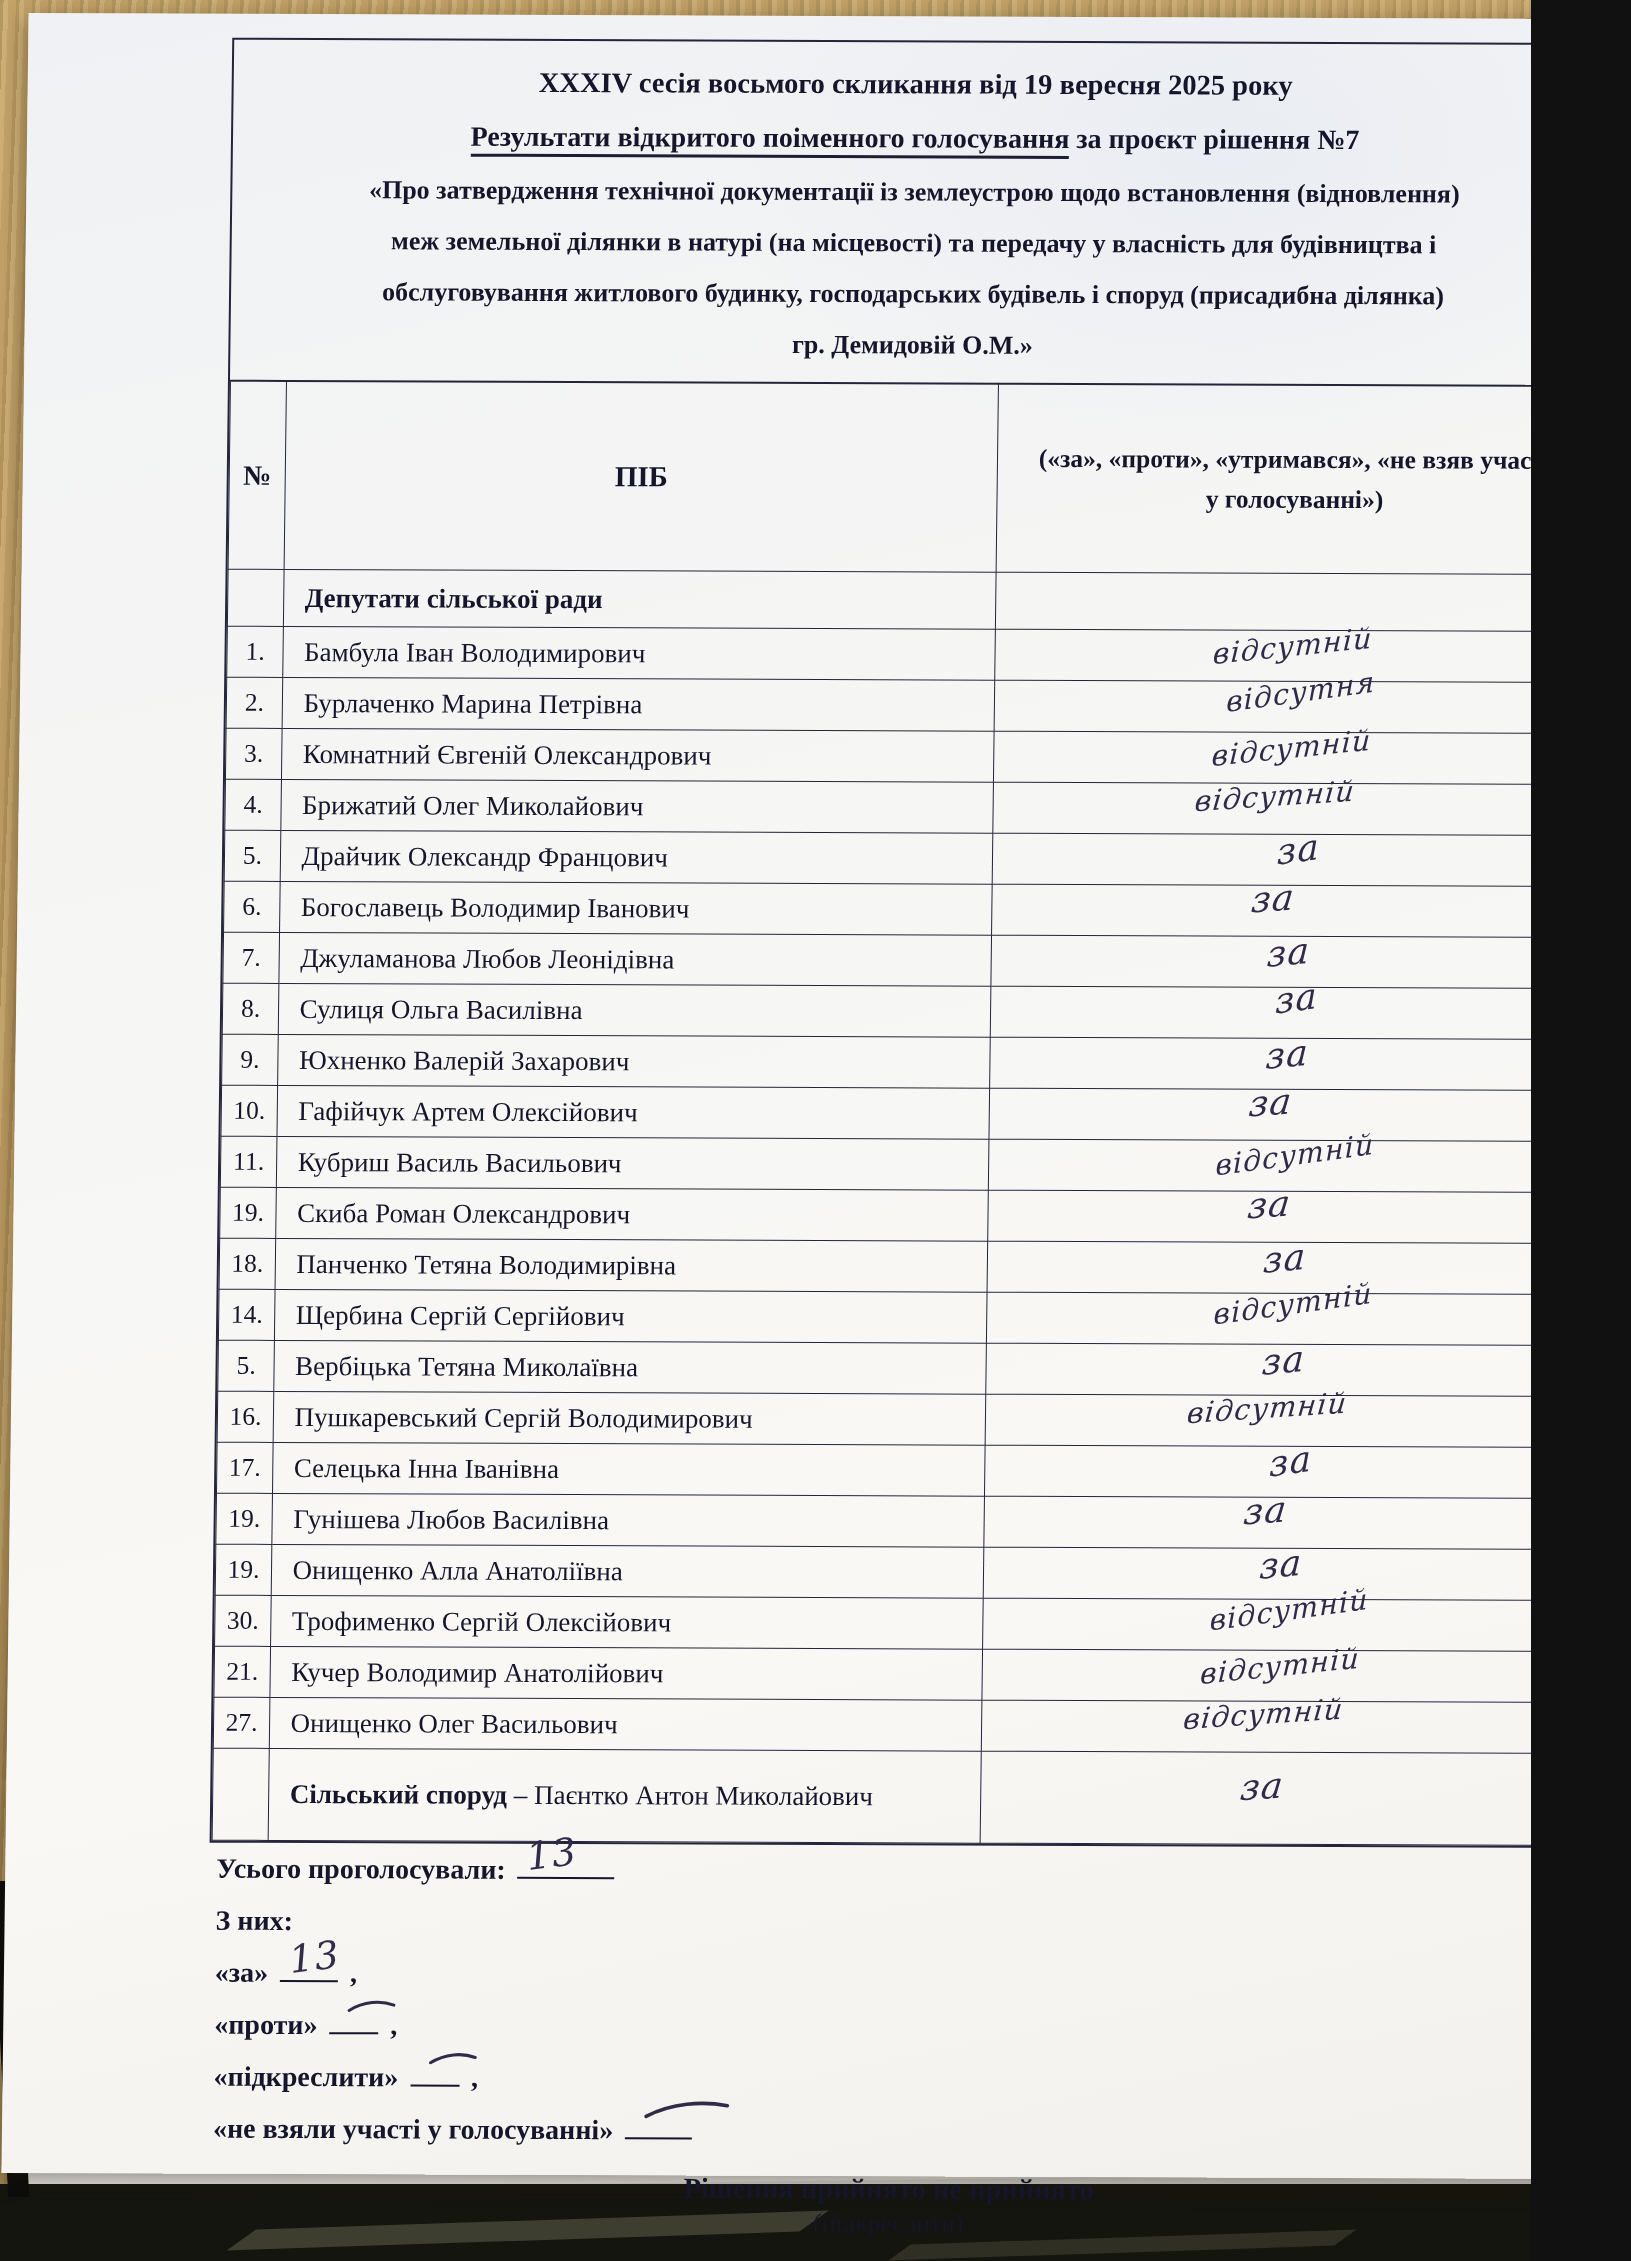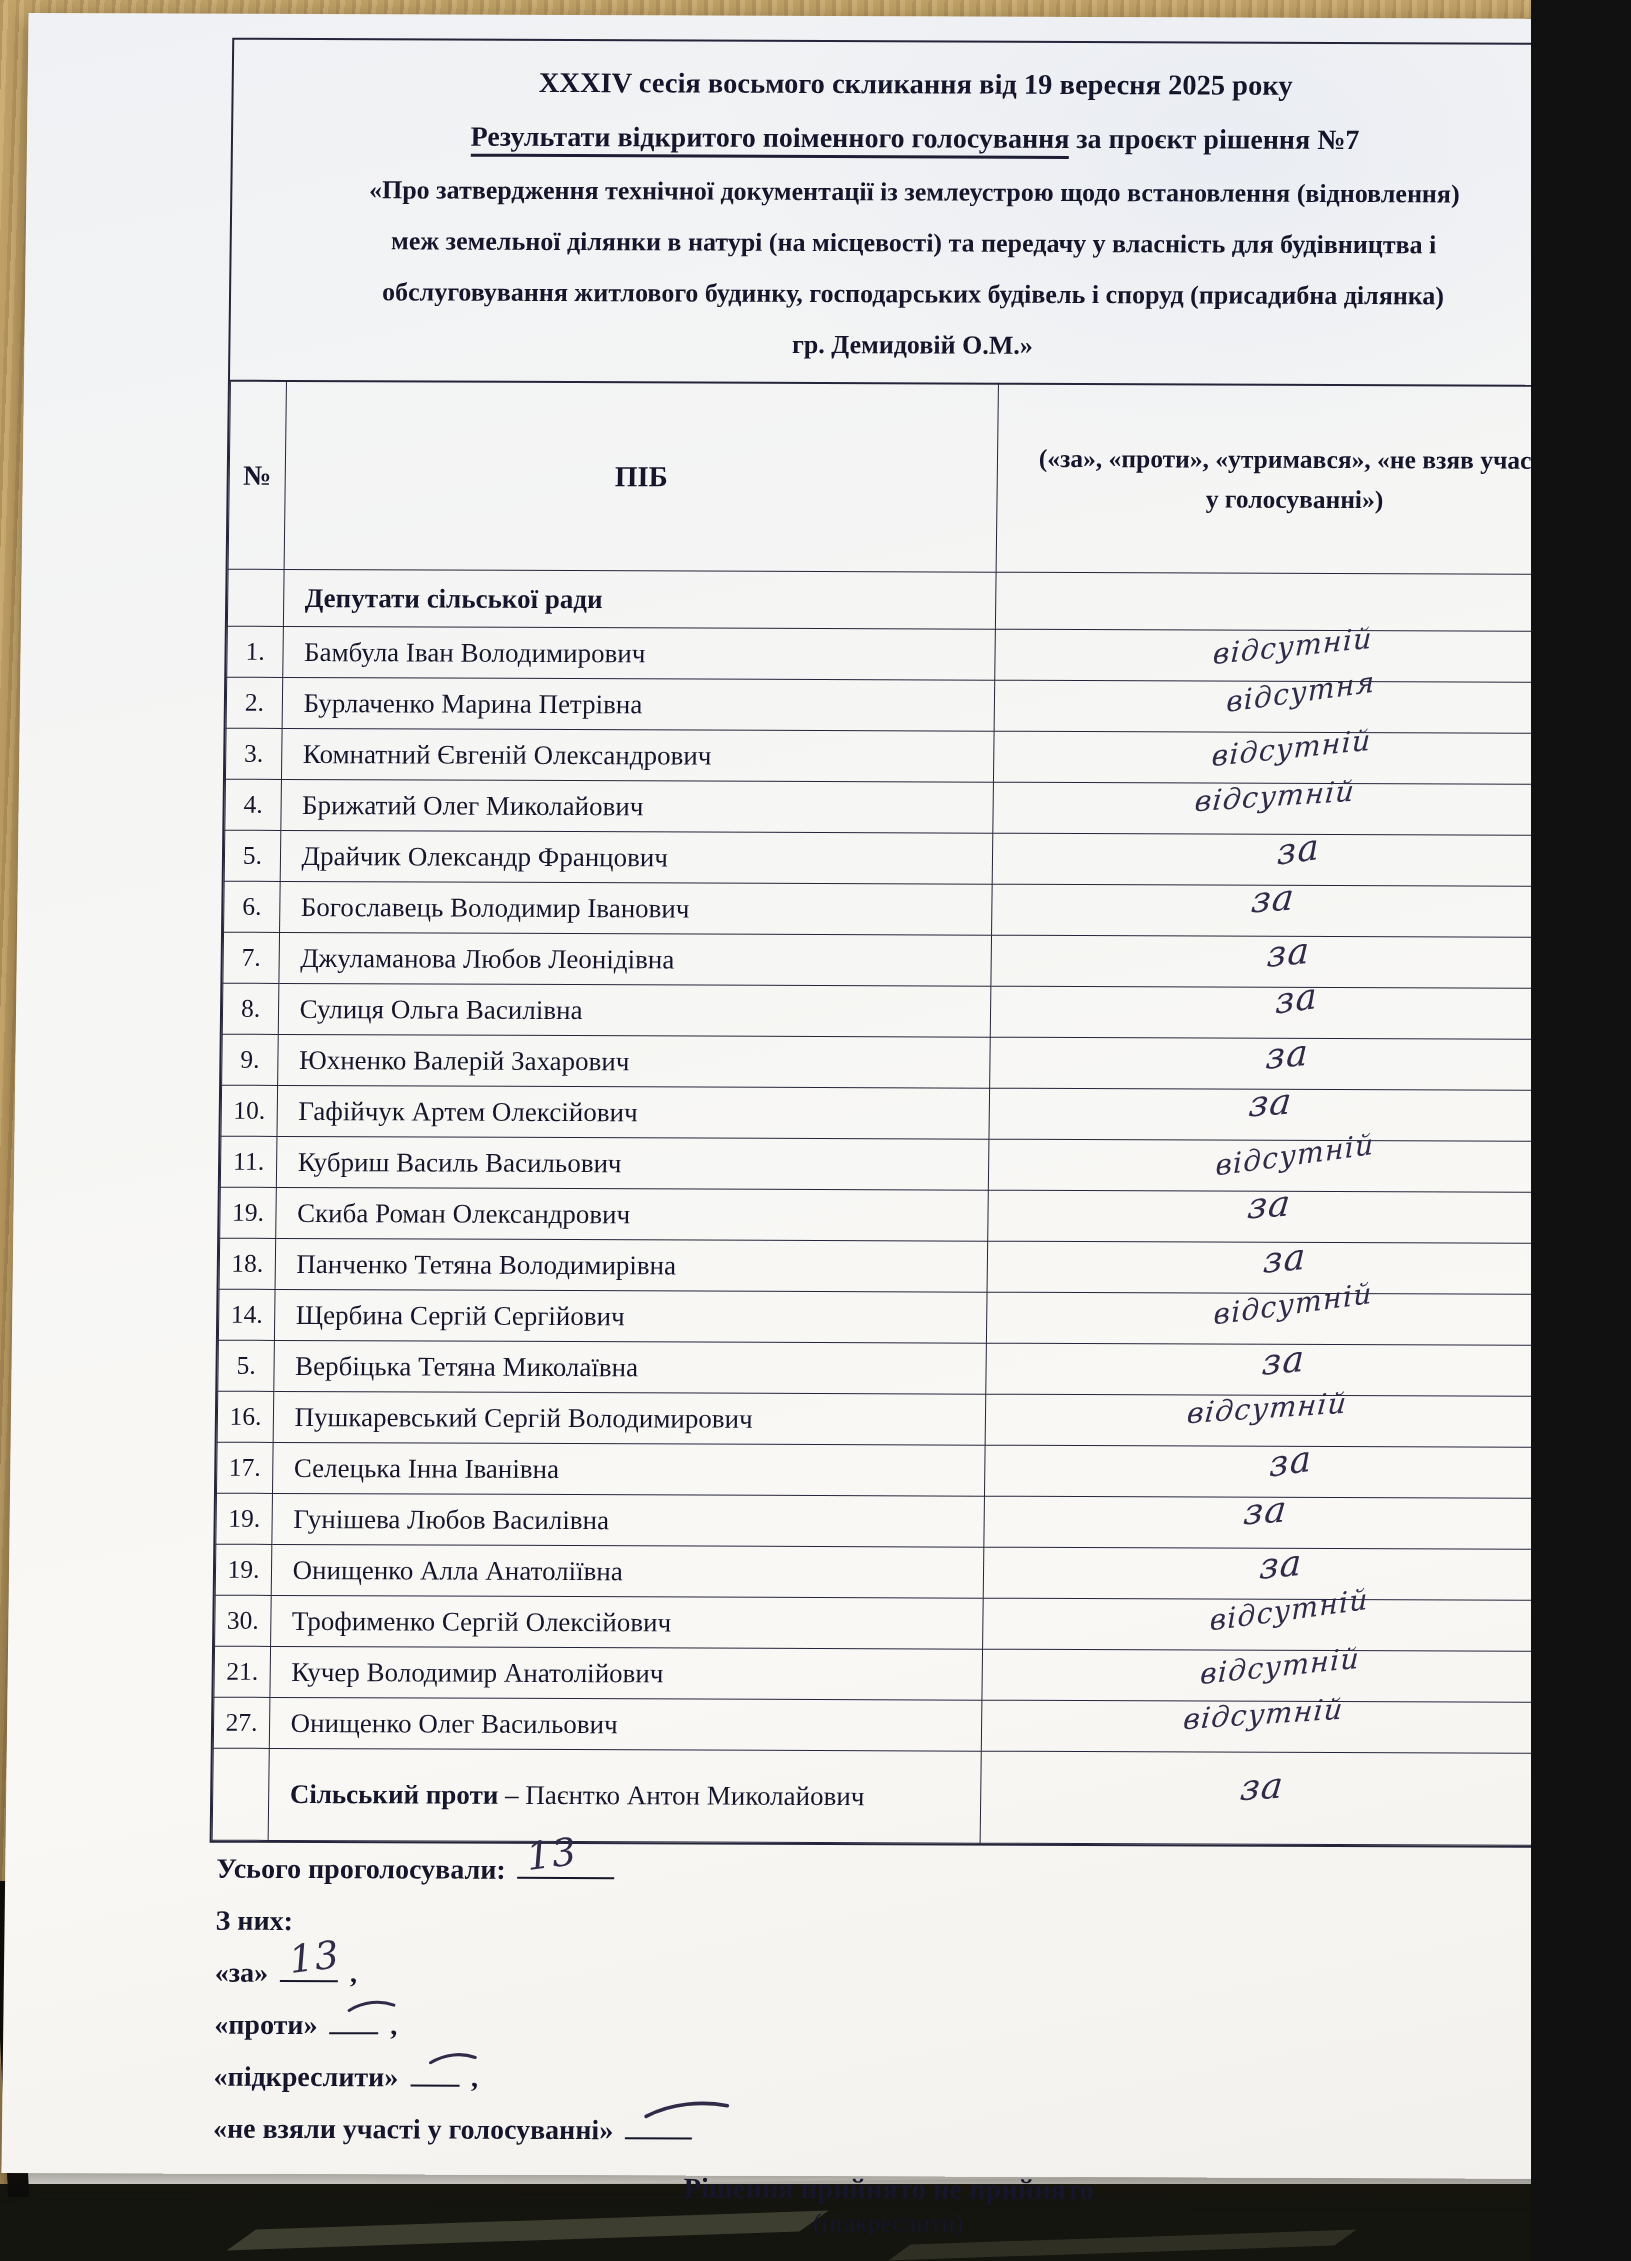--- a/index.html
+++ b/index.html
@@ -234,21 +234,21 @@
 
   <tr class="deputy">
     <td class="c-no">27.</td>
     <td class="c-name">Онищенко Олег Васильович</td>
     <td class="c-vote"><span class="hw vote-hw long">відсутній</span></td>
   </tr>
 </tbody>
         <tbody>
           <tr class="head-row">
             <td class="c-no"></td>
-            <td class="c-name"><b>Сільський проти</b><span> – Паєнтко Антон Миколайович</span></td>
+            <td class="c-name"><b>Сільський споруд</b><span> – Паєнтко Антон Миколайович</span></td>
             <td class="c-vote"><span class="hw vote-hw short">за</span></td>
           </tr>
         </tbody>
       </table>
     </div>
 
     <div class="after-table">
       <div class="sum-line">
         <span>Усього проголосували:</span>
         <span class="blank w160"><span class="hw hw-num">13</span></span>

